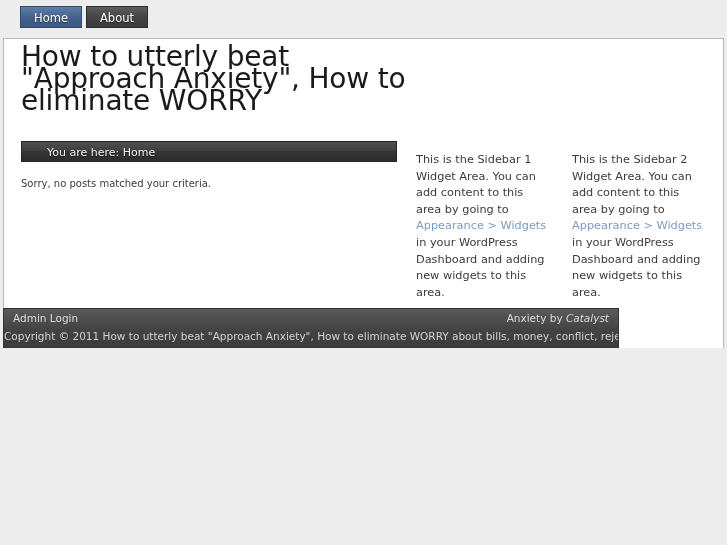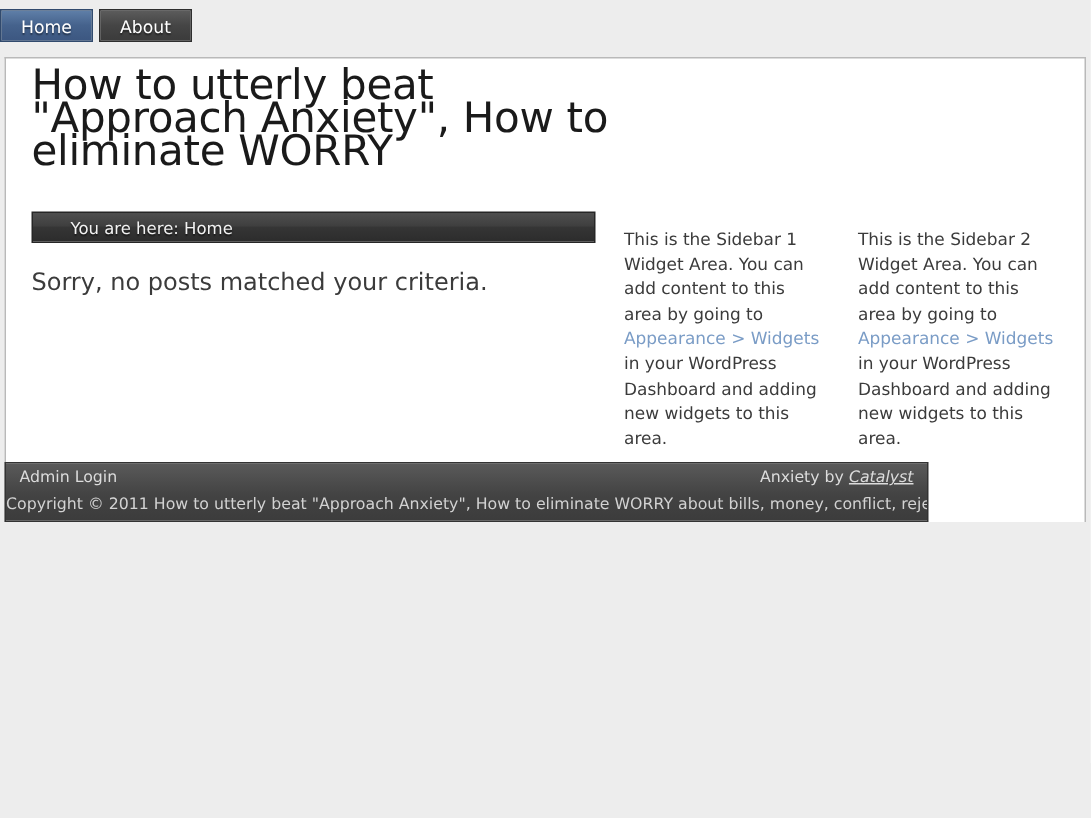--- a/index.html
+++ b/index.html
@@ -17,21 +17,21 @@
   }
 
   
   .navbar {
     position: absolute;
     left: 0; top: 0;
     width: 727px; height: 28px;
     background: #ededed;
     display: flex;
     align-items: flex-end;
-    padding-left: 0;
+    padding-left: 20px;
   }
   .nav-tab {
     height: 22px;
     line-height: 22px;
     padding: 0 13px;
     margin-right: 4px;
     font-size: 11.5px;
     color: #ffffff;
     text-align: center;
     border: 1px solid transparent;
@@ -100,21 +100,21 @@
     overflow: hidden;
   }
 
   .content-col {
     position: absolute;
     left: 17px; top: 7px;
     width: 376px;
   }
   .content-body {
     margin-top: 14px;
-    font-size: 16px;
+    font-size: 10px;
     color: #3b3b3b;
     line-height: 1.5;
   }
 
   .sidebar {
     position: absolute;
     top: 7px;
     width: 133px;
   }
   .sidebar-1 { left: 412px; }
@@ -143,21 +143,21 @@
     overflow: hidden;
   }
   .footer-row {
     position: relative;
     height: 19px;
     line-height: 19px;
     padding: 0 9px;
   }
   .footer-left { position: absolute; left: 9px; top: 0; }
   .footer-right { position: absolute; right: 9px; top: 0; }
-  .footer-right i { font-style: italic; text-decoration: underline; }
+  .footer-right i { font-style: italic; }
   .footer-credit {
     text-align: center;
     font-size: 10.5px;
     line-height: 17px;
     color: #d2d2d2;
     white-space: nowrap;
   }
   .footer a { color: #dcdcdc; text-decoration: none; }
 </style>
 </head>

